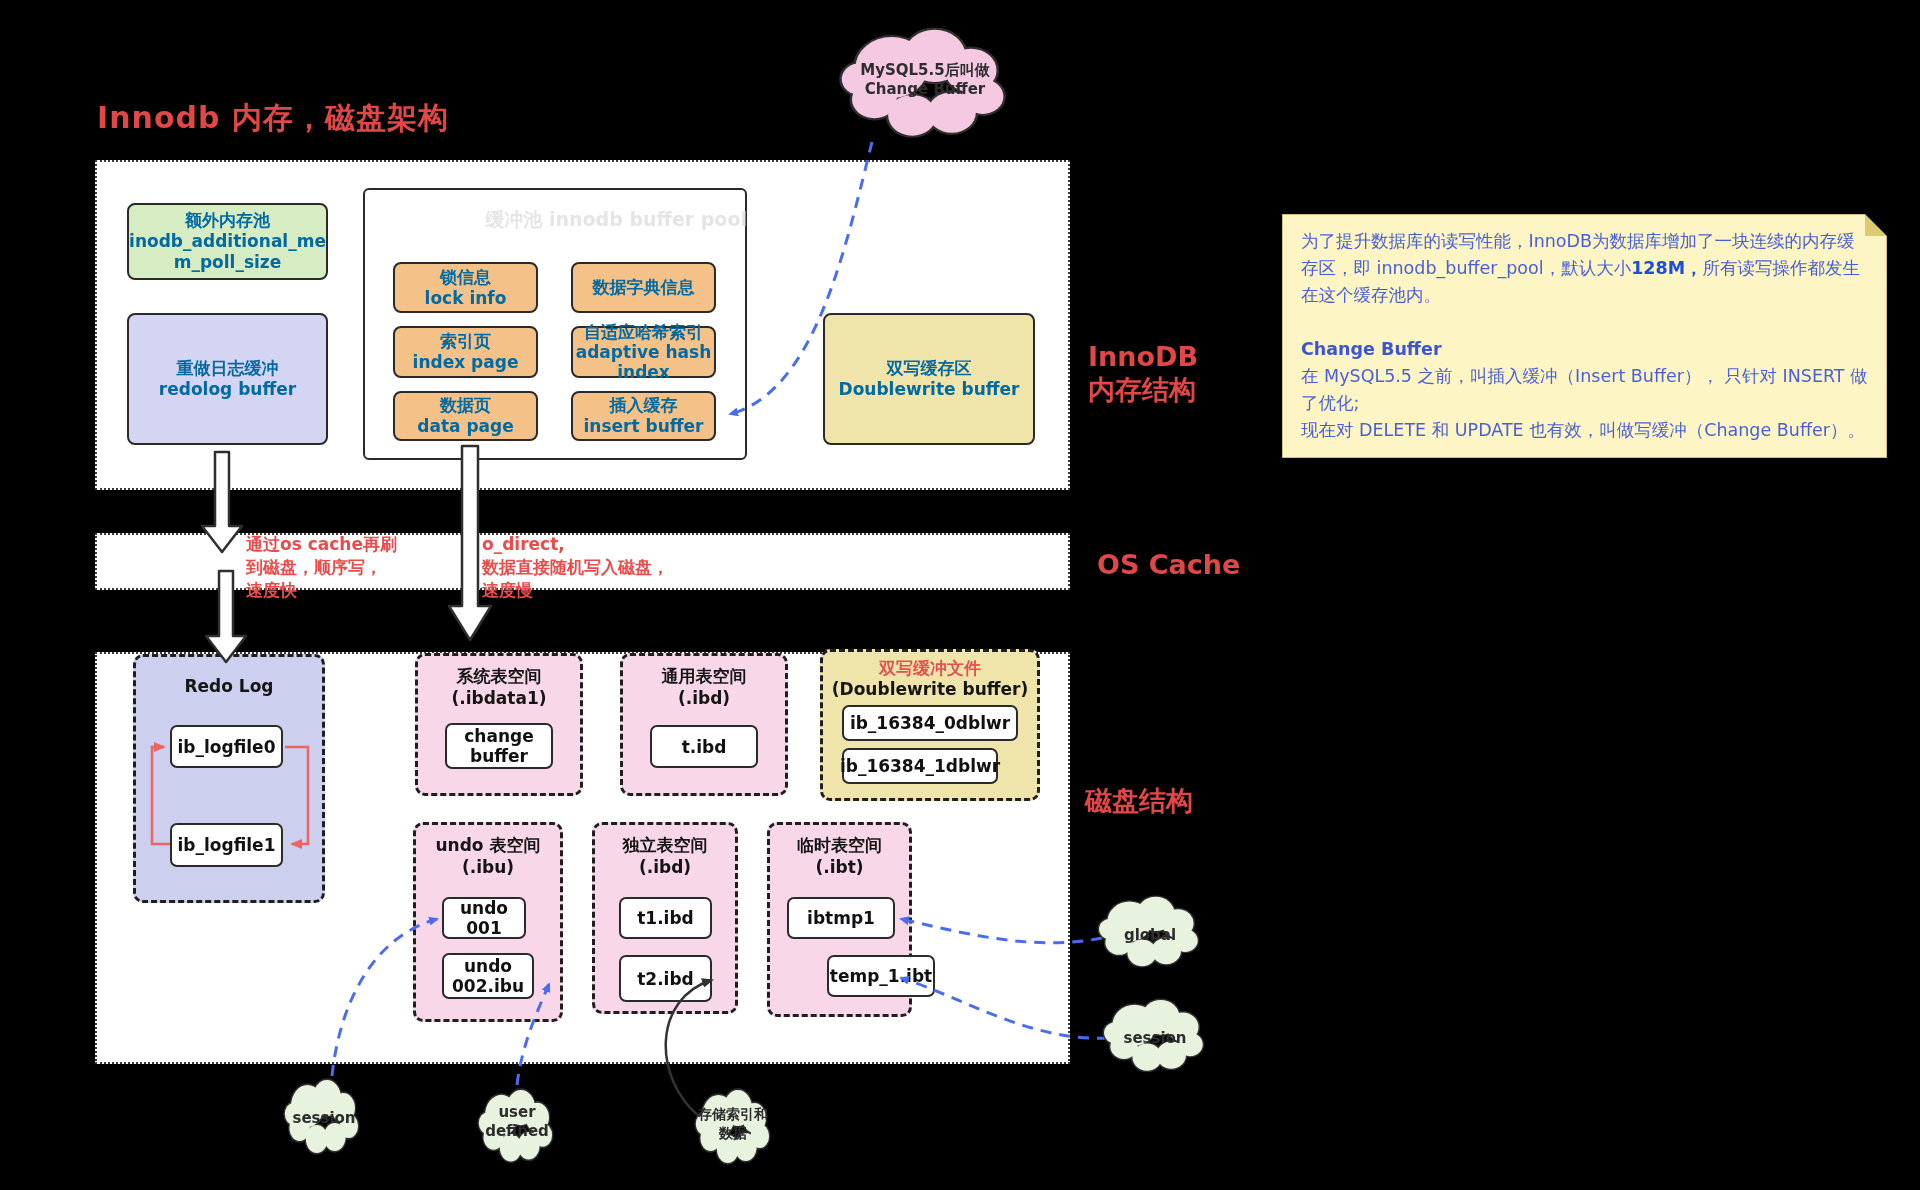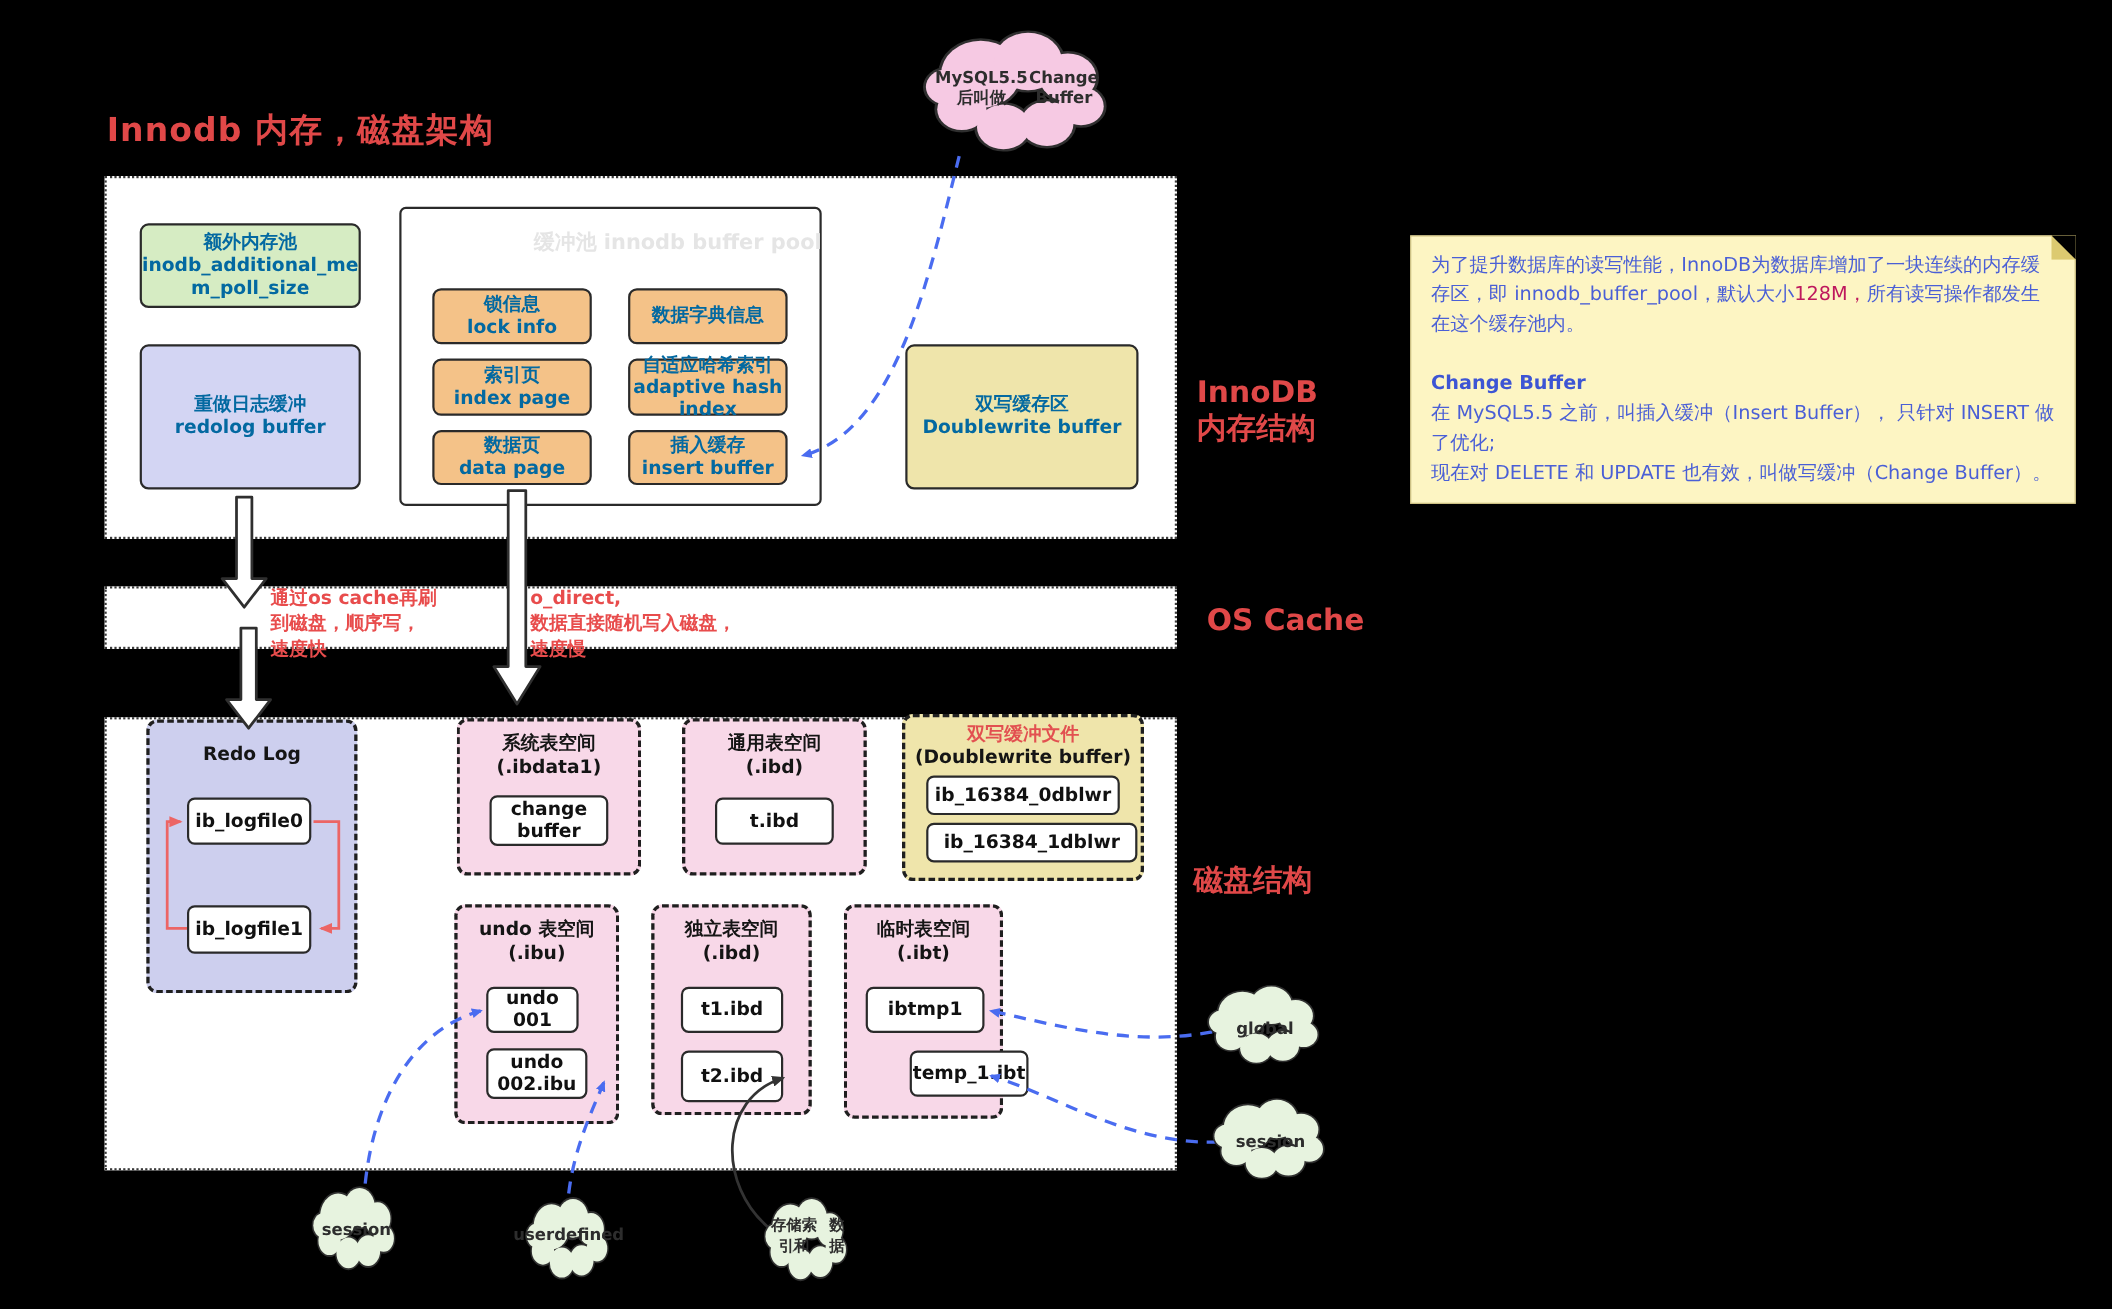--- a/index.html
+++ b/index.html
@@ -16,24 +16,24 @@
   .khaki{background:#efe5ab}
   .poolbox{position:absolute;background:#fff;border:2.5px solid #2a2a2a;border-radius:6px;z-index:1}
   .pooltitle{position:absolute;color:#e5e5e5;font-weight:bold;font-size:19px;text-align:right;z-index:2;white-space:nowrap}
   .dashedbox{position:absolute;border:3px dashed #1f1f1f;border-radius:10px;z-index:2;text-align:center;font-weight:bold;color:#151515}
   .pink{background:#f8d8e8}
   .lav{background:#cdcfee}
   .dashtitle{font-size:17px;line-height:22px;padding-top:9px}
   .innerbox{position:absolute;background:#fff;border:2.5px solid #2a2a2a;border-radius:7px;display:flex;flex-direction:column;align-items:center;justify-content:center;text-align:center;font-weight:bold;font-size:17px;color:#111;line-height:20px;z-index:3}
   .redannot{position:absolute;color:#e84c4c;font-weight:bold;font-size:17px;line-height:23px;white-space:nowrap;z-index:6}
   .overlay{position:absolute;left:0;top:0;z-index:5;pointer-events:none}
-  .cloud-label{position:absolute;display:flex;flex-direction:row;align-items:center;justify-content:center;text-align:center;font-weight:bold;color:#2d2d2d;font-size:15px;line-height:19px;z-index:6;pointer-events:none}
+  .cloud-label{position:absolute;display:flex;flex-direction:column;align-items:center;justify-content:center;text-align:center;font-weight:bold;color:#2d2d2d;font-size:15px;line-height:19px;z-index:6;pointer-events:none}
   .note{position:absolute;left:1282px;top:214px;width:605px;height:244px;background:#fdf5c3;border:1px solid #cdbf7e;z-index:2;padding:13px 18px;font-size:17.5px;color:#4a5fd6;line-height:27px}
   .note .fold{position:absolute;top:-1px;right:-1px;width:0;height:0;border-bottom:22px solid #dcca70;border-right:22px solid #000}
-  .note .hl{color:#be185d;font-weight:normal}
+  .note .hl{color:#1d4ed8;font-weight:bold}
   .note .heading{font-weight:bold;color:#3d55d4;margin-top:27px}
   .redlbl-inline{color:#e25050}
 </style>
 </head>
 <body>
 
 <div class="lbl-red title" style="left:97px;top:98px">Innodb 内存，磁盘架构</div>
 
 <div class="lbl-red sidelbl" style="left:1088px;top:340px">
   <div>InnoDB</div>
@@ -119,21 +119,21 @@
   <div class="dashtitle">通用表空间</div>
   <div style="font-size:17px;line-height:22px">(.ibd)</div>
 </div>
 <div class="innerbox" style="left:650px;top:725px;width:108px;height:43px">t.ibd</div>
 
 <div class="dashedbox khaki" style="left:820px;top:649px;width:220px;height:152px">
   <div class="dashtitle redlbl-inline" style="padding-top:6px;line-height:21px">双写缓冲文件</div>
   <div style="font-size:17px;line-height:21px">(Doublewrite buffer)</div>
 </div>
 <div class="innerbox" style="left:842px;top:705px;width:176px;height:36px">ib_16384_0dblwr</div>
-<div class="innerbox" style="left:842px;top:748px;width:192px;height:36px">ib_16384_1dblwr</div>
+<div class="innerbox" style="left:842px;top:748px;width:156px;height:36px">ib_16384_1dblwr</div>
 
 <div class="dashedbox pink" style="left:413px;top:822px;width:150px;height:200px">
   <div class="dashtitle">undo 表空间</div>
   <div style="font-size:17px;line-height:22px">(.ibu)</div>
 </div>
 <div class="innerbox" style="left:442px;top:897px;width:84px;height:42px">undo 001</div>
 <div class="innerbox" style="left:442px;top:953px;width:92px;height:46px">undo 002.ibu</div>
 
 <div class="dashedbox pink" style="left:592px;top:822px;width:146px;height:192px">
   <div class="dashtitle">独立表空间</div>

